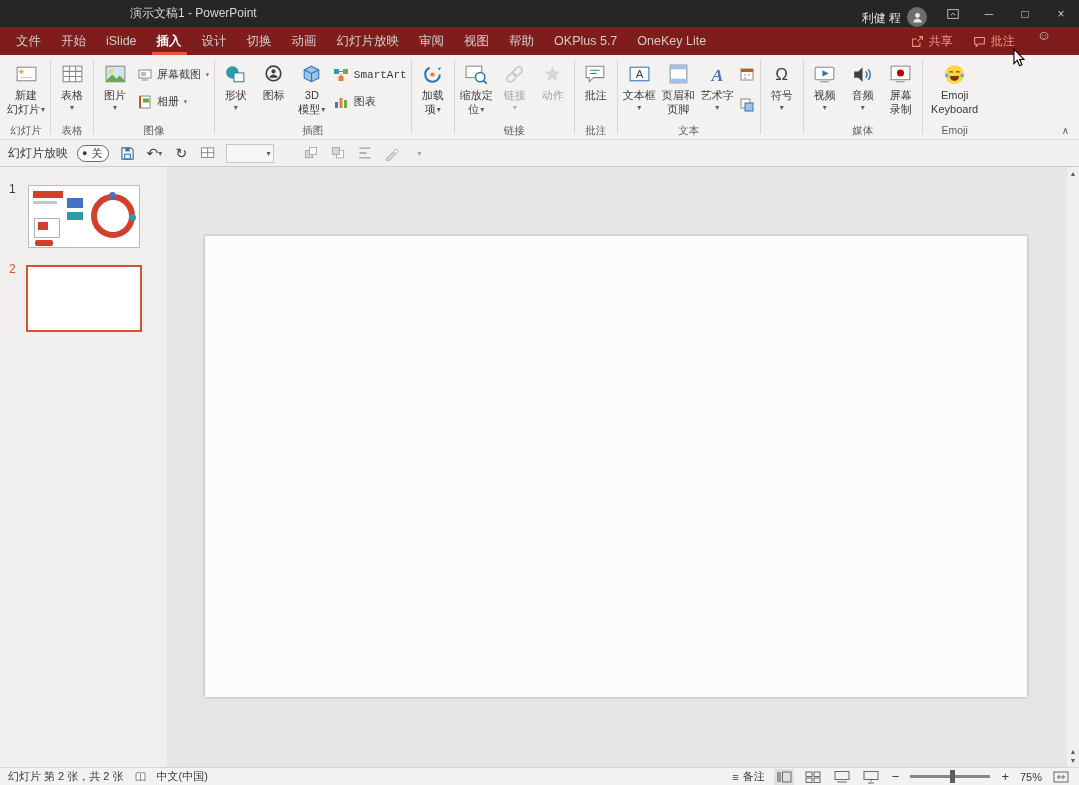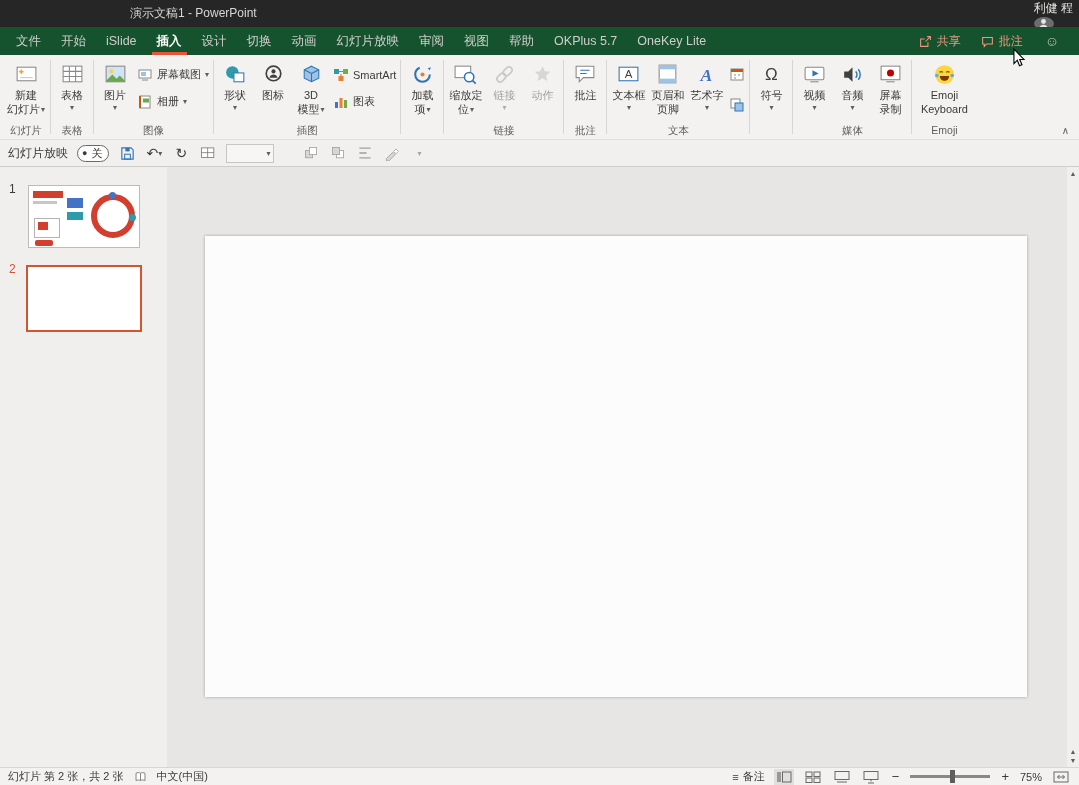--- a/index.html
+++ b/index.html
@@ -4,48 +4,48 @@
 <style>
   * { box-sizing: border-box; margin: 0; padding: 0; }
   html,body { width:1079px; height:785px; overflow:hidden; }
   body { font-family:"Liberation Sans","DejaVu Sans",sans-serif; background:#e7e6e5; font-size:12px; color:#3b3a39; }
   .app { position:relative; width:1079px; height:785px; }
 
   
   .titlebar { position:absolute; top:0; left:0; right:0; height:27px; background:#262626; display:flex; align-items:center; color:#d8d6d4; }
   .tb-title { margin-left:130px; font-size:12px; white-space:nowrap; }
   .searchbox { position:absolute; left:395px; top:4px; width:300px; height:19px; background:#ed9583; border-radius:2px; display:flex; align-items:center; gap:6px; padding-left:70px; color:#5a2d22; font-size:12px; }
-  .tb-right { margin-left:auto; display:flex; align-items:flex-start; height:27px;flex-direction:column; }
+  .tb-right { margin-left:auto; display:flex; align-items:flex-end; height:27px; }
   .tb-user { font-size:12px; color:#e0dedc; margin-right:6px; white-space:nowrap; }
   .avatar { width:20px; height:20px; border-radius:50%; background:#6d6d6d; display:flex; align-items:center; justify-content:center; margin-right:8px; }
   .winbtn { width:36px; height:27px; display:flex; align-items:center; justify-content:center; color:#c8c8c8; font-size:12px; }
 
   
-  .menubar { position:absolute; top:27px; left:0; right:0; height:28px; background:#14532d; display:flex; align-items:stretch; color:#d0cecb; }
+  .menubar { position:absolute; top:27px; left:0; right:0; height:28px; background:#7f1d1d; display:flex; align-items:stretch; color:#d0cecb; }
   .tabs { display:flex; align-items:stretch; padding-left:6px; }
   .mtab { padding:0 10px; display:flex; align-items:center; position:relative; font-size:12.5px; white-space:nowrap; }
   .mtab.active { color:#ffffff; font-weight:bold; }
   .mtab.active::after { content:""; position:absolute; left:5px; right:5px; bottom:0; height:3px; background:#e8553a; }
-  .menu-right { margin-left:auto; display:flex; align-items:center; padding-right:8px; }
+  .menu-right { margin-left:auto; display:flex; padding-right:16px; }
   .mr-btn { display:flex; align-items:center; gap:5px; padding:0 10px; color:#f0967d; font-size:12px; height:100%; }
   .smiley { padding:0 12px; color:#d0cecb; font-size:14px; }
 
   
   .ribbon { position:absolute; top:55px; left:0; right:0; height:85px; background:#f3f2f1; border-bottom:1px solid #e1dfdd; display:flex; align-items:stretch; padding:0 3px; }
   .rgroup { display:flex; flex-direction:column; padding:2px 1px 0; }
   .rgroup-items { display:flex; flex:1; align-items:flex-start; }
   .rgroup-label { font-size:10.5px; color:#605e5c; text-align:center; height:16px; line-height:14px; }
   .rsep { width:1px; background:#d8d6d4; margin:5px 1px; }
   .rbtn { display:flex; flex-direction:column; align-items:center; padding:4px 3px 0; min-width:38px; height:64px; }
   .rbtn.disabled, .rsmall.disabled { opacity:.45; }
   .ric { width:27px; height:27px; display:flex; align-items:center; justify-content:center; margin-bottom:1px; }
   .rtext { display:flex; flex-direction:column; align-items:center; font-size:11px; line-height:1.25; color:#3b3a39; }
   .lrow { display:flex; align-items:center; gap:1px; white-space:nowrap;justify-content:center; }
   .caret { font-size:8px; color:#605e5c; }
-  .rcol { display:flex; flex-direction:column; padding:9px 2px 0; gap:10px; }
+  .rcol { display:flex; flex-direction:column; padding:9px 2px 0; gap:10px;font-family:Liberation Mono, monospace; }
   .rsmall { display:flex; align-items:center; gap:4px; font-size:11px; color:#3b3a39; white-space:nowrap; }
   .ric-s { width:17px; height:17px; display:flex; align-items:center; justify-content:center; }
   .ribbon-collapse { position:absolute; right:6px; bottom:1px; font-size:10px; color:#605e5c; padding:2px 4px; }
   .omega-ic { font-size:17px; color:#404040; }
 
   
   .qatbar { position:absolute; top:140px; left:0; right:0; height:27px; background:#f1f0ef; border-bottom:1px solid #cfcdcb; display:flex; align-items:center; gap:9px; padding-left:8px; font-size:12px; }
   .toggle { display:flex; align-items:center; gap:4px; border:1px solid #6b6967; border-radius:9px; height:17px; padding:0 6px 0 4px; background:#fdfdfd; font-size:11px; }
   .qbtn { display:flex; align-items:center; justify-content:center; min-width:18px; height:22px; color:#3b3a39; font-size:14px; }
   .qcombo { width:48px; height:19px; background:#f7f6f5; border:1px solid #c8c6c4; display:flex; align-items:center; justify-content:flex-end; padding-right:3px; color:#a19f9d; }

